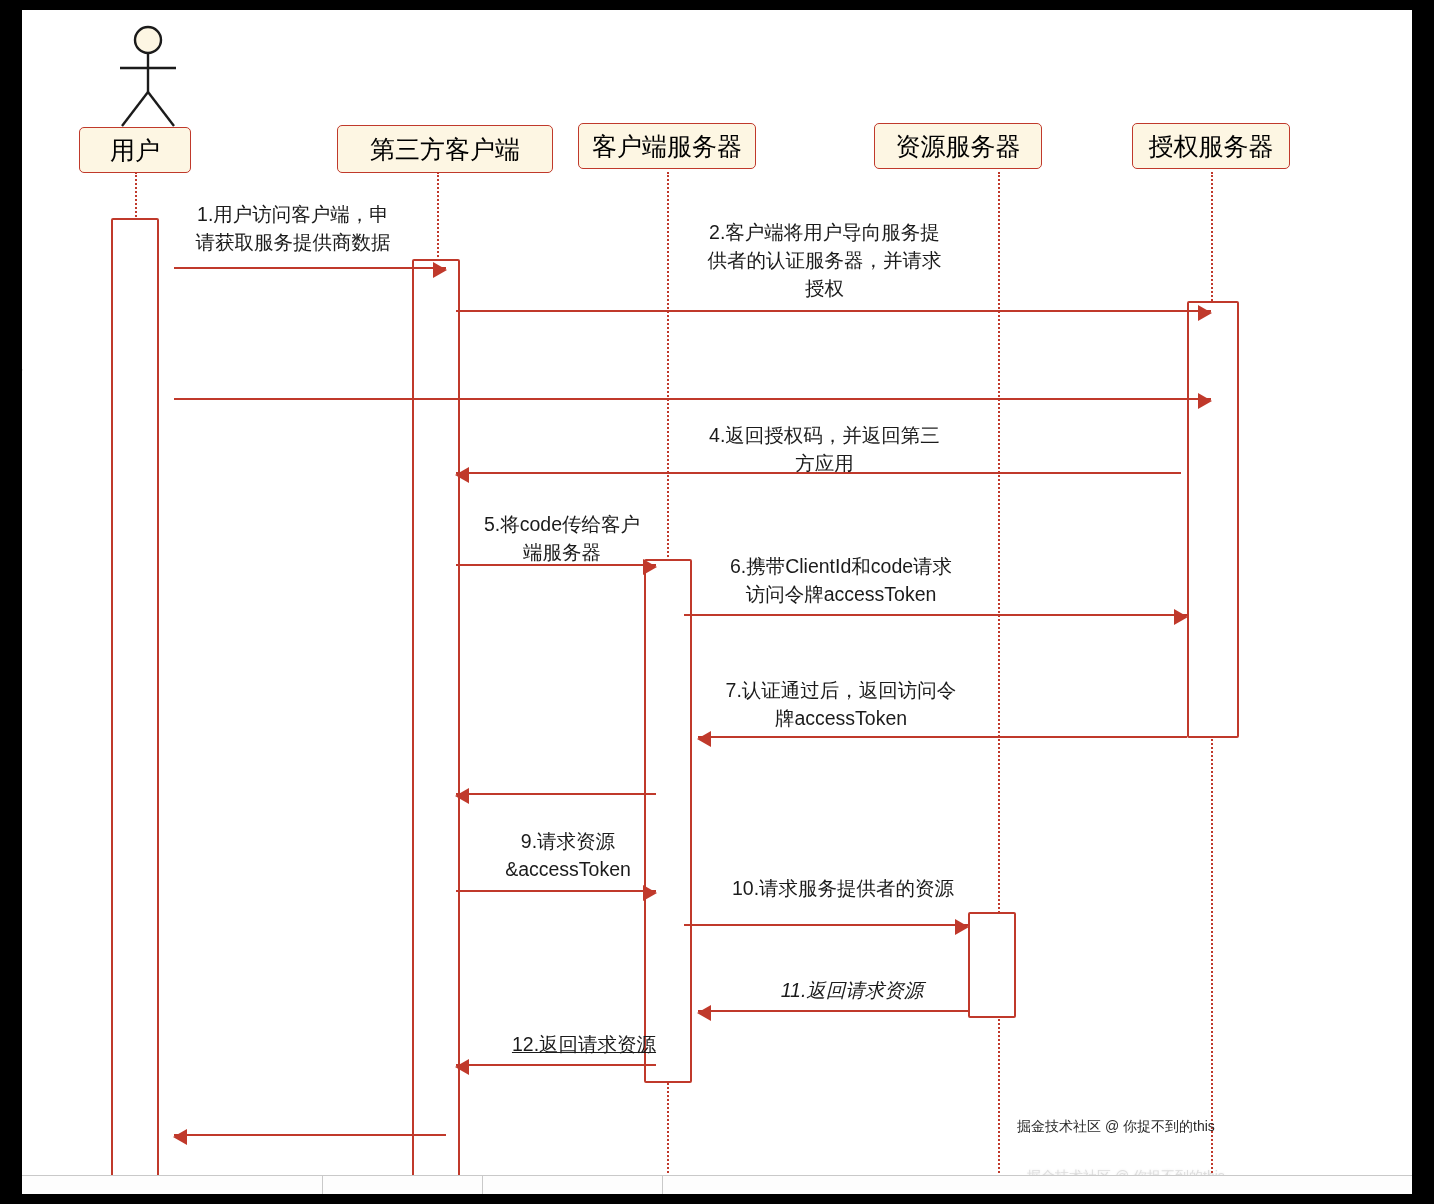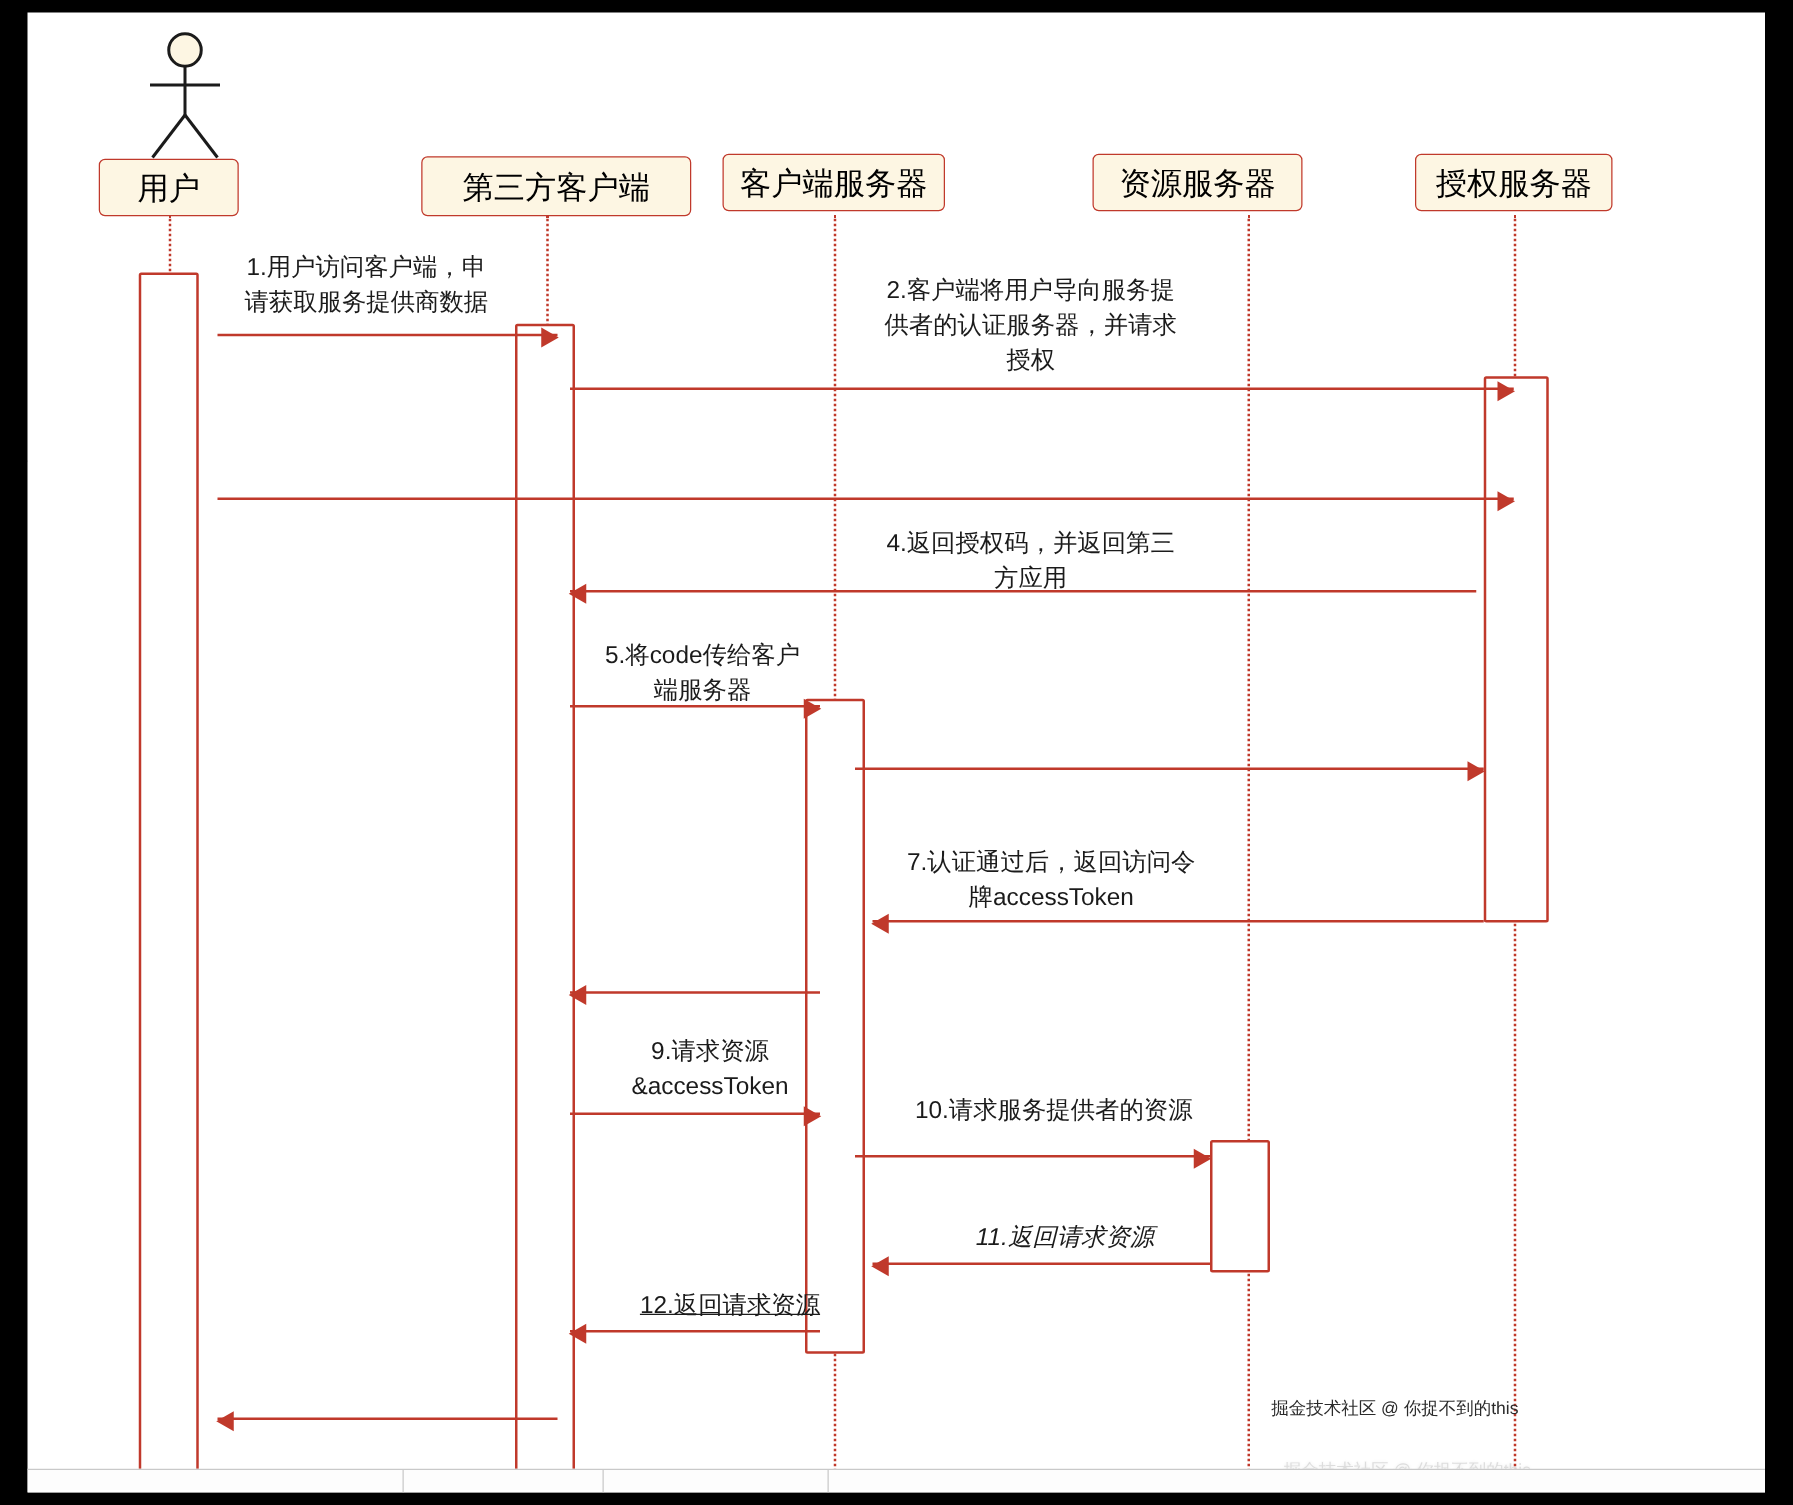--- a/index.html
+++ b/index.html
@@ -220,20 +220,22 @@
     <div class="arrow left" style="left:434px; top:462px; width:725px;">
       <span class="head"></span>
     </div>
 
     <div class="msg" style="left:435px; top:500px; width:210px;">5.将code传给客户
 端服务器</div>
     <div class="arrow right" style="left:434px; top:554px; width:200px;">
       <span class="head"></span>
     </div>
 
+    <div class="msg" style="left:668px; top:542px; width:302px;">6.携带ClientId和code请求
+访问令牌accessToken</div>
     <div class="arrow right" style="left:662px; top:604px; width:503px;">
       <span class="head"></span>
     </div>
 
     <div class="msg" style="left:668px; top:666px; width:302px;">7.认证通过后，返回访问令
 牌accessToken</div>
     <div class="arrow left" style="left:676px; top:726px; width:489px;">
       <span class="head"></span>
     </div>
 

